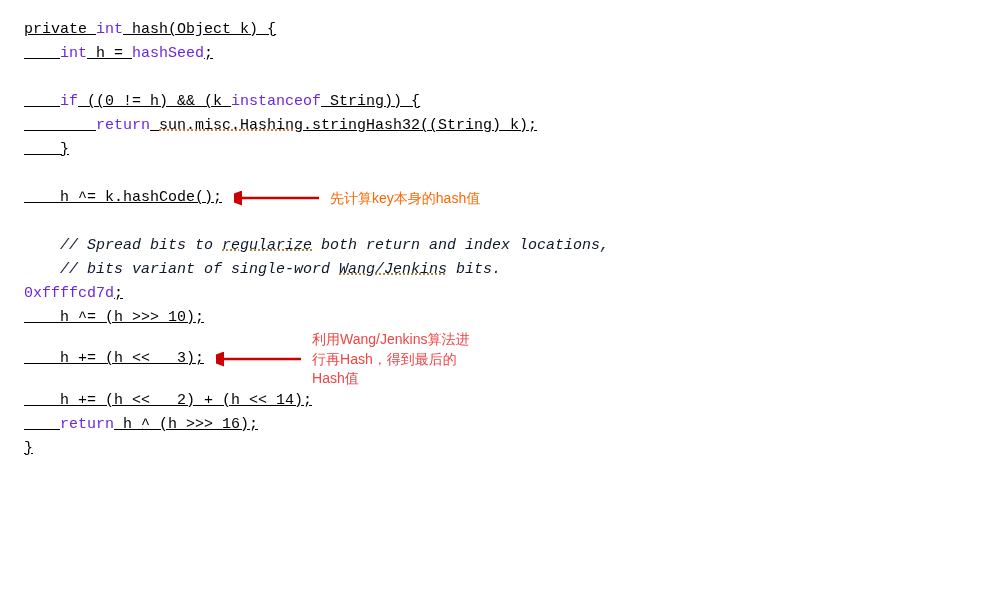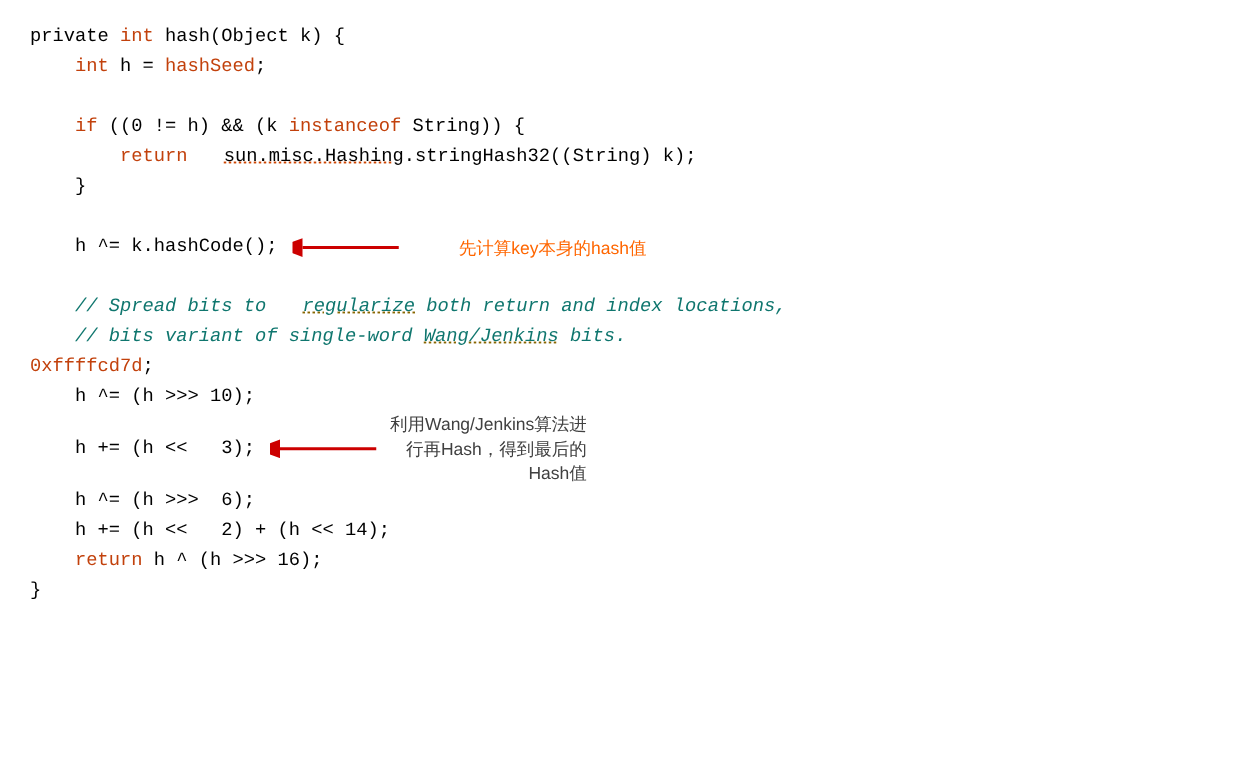--- a/index.html
+++ b/index.html
@@ -36,34 +36,35 @@
     }
 
     .annotation-label {
       color: #ff6600;
       font-family: Arial, 'Microsoft YaHei', sans-serif;
       font-size: 14px;
       white-space: nowrap;
     }
 
     .annotation-label-block {
-      color: #404040;
+      color: #ef4444;
       font-family: Arial, 'Microsoft YaHei', sans-serif;
       font-size: 14px;
-      text-align: right;
+      text-align: left;
       line-height: 1.4;
     }
 
     .code-text {
       color: #000000;
+      text-decoration: underline;
     }
 
-    span.blue { color: #c2410c; }
-    span.green-comment { color: #0f766e; font-style: italic; }
-    span.underline-dotted-orange { text-decoration: underline; text-decoration-style: dotted; text-decoration-color: #cc4400; margin-left: 20px; }
+    span.blue { color: #6d28d9; }
+    span.green-comment { color: #0f172a; font-style: italic; }
+    span.underline-dotted-orange { text-decoration: underline; text-decoration-style: dotted; text-decoration-color: #cc4400; }
   </style>
 </head>
 <body>
 
 <div class="code-container">
 
   <div class="code-line">
     <span class="code-text">private </span><span class="blue">int</span><span class="code-text"> hash(Object k) {</span>
   </div>
 
@@ -83,21 +84,21 @@
 
   <div class="code-line">
     <span class="code-text">    }</span>
   </div>
 
   <div class="empty-line"></div>
 
   <div class="code-line" style="display:flex; align-items:center;">
     <span class="code-text">    h ^= k.hashCode();</span>
     
-    <span class="line-annotation" style="margin-left: 12px; display:inline-flex; gap:37px;">
+    <span class="line-annotation" style="margin-left: 12px; display:inline-flex; ">
       <svg width="90" height="24" style="display:inline-block; vertical-align:middle;">
         <defs>
           <marker id="arrowhead1" markerWidth="8" markerHeight="6" refX="0" refY="3" orient="auto">
             <polygon points="0 0, 8 3, 0 6" fill="#cc0000"></polygon>
           </marker>
         </defs>
         <line x1="85" y1="12" x2="8" y2="12" stroke="#cc0000" stroke-width="2.5" marker-end="url(#arrowhead1)"></line>
       </svg>
       <span class="annotation-label" style="margin-left:6px;">先计算key本身的hash值</span>
     </span>
@@ -129,23 +130,20 @@
           <marker id="arrowhead2" markerWidth="8" markerHeight="6" refX="0" refY="3" orient="auto">
             <polygon points="0 0, 8 3, 0 6" fill="#cc0000"></polygon>
           </marker>
         </defs>
         <line x1="85" y1="12" x2="8" y2="12" stroke="#cc0000" stroke-width="2.5" marker-end="url(#arrowhead2)"></line>
       </svg>
       <span class="annotation-label-block" style="margin-left:6px; display:inline-block;">利用Wang/Jenkins算法进<br>行再Hash，得到最后的<br>Hash值</span>
     </span>
   </div>
 
-  <div class="code-line">
-    <span class="code-text">    h ^= (h &gt;&gt;&gt;  6);</span>
-  </div>
 
   <div class="code-line">
     <span class="code-text">    h += (h &lt;&lt;   2) + (h &lt;&lt; 14);</span>
   </div>
 
   <div class="code-line">
     <span class="code-text">    </span><span class="blue">return</span><span class="code-text"> h ^ (h &gt;&gt;&gt; 16);</span>
   </div>
 
   <div class="code-line">

